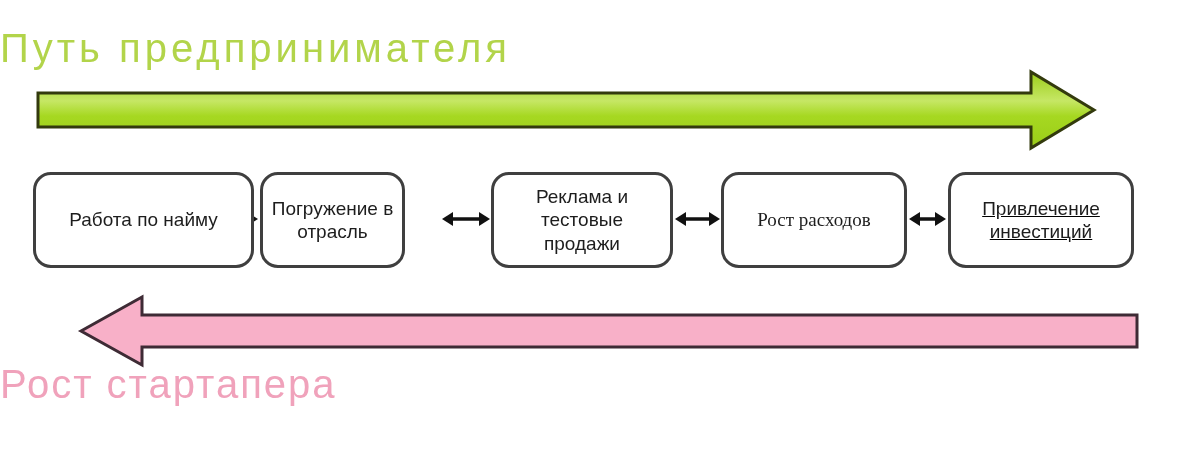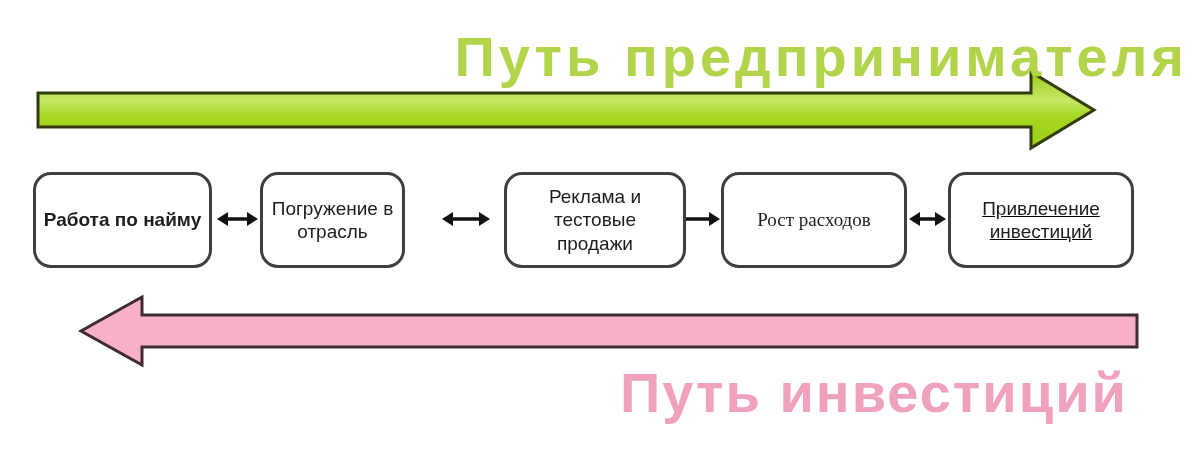--- a/index.html
+++ b/index.html
@@ -23,23 +23,23 @@
     stroke-width:3;
     stroke-linejoin:miter;
   }
   .gs-dark{stop-color:var(--entrepreneur_fill_dark,#9bcd18);}
   .gs-light{stop-color:var(--entrepreneur_fill_light,#c6e765);}
   .gs-mid{stop-color:var(--entrepreneur_fill,#a6d821);}
   .connector line{stroke:var(--connector,#111);stroke-width:3.5;}
   .connector polygon{fill:var(--connector,#111);}
   .title{
     position:absolute;
-    text-align:right;
-    font-weight:bold;
-    font-size:56px;
+    text-align:left;
+    font-weight:normal;
+    font-size:40px;
     line-height:1.1;
     white-space:nowrap;
   }
   .title.top{
     left:0;width:1188px;top:26px;
     color:var(--entrepreneur_title,#b2d44a);
     letter-spacing:4px;
   }
   .title.bottom{
     left:0;width:1128px;top:362px;
@@ -55,23 +55,23 @@
     box-sizing:border-box;
     display:flex;align-items:center;justify-content:center;
     text-align:center;
   }
   .stage span{
     white-space:pre-line;
     font-size:19px;
     line-height:1.22;
     color:var(--box_text,#1d1d1d);
   }
-  .s1{left:33px;width:179px;font-weight:bold;}
+  .s1{left:33px;width:221px;}
   .s2{left:260px;width:145px;}
-  .s3{left:504px;width:182px;}
+  .s3{left:491px;width:182px;}
   .s4{left:721px;width:186px;font-family:Liberation Serif, serif;}
   .s5{left:948px;width:186px;text-decoration:underline;}
 </style>
 </head>
 <body>
 
 <div class="canvas">
 
   <svg class="layer" viewBox="0 0 1200 473" xmlns="http://www.w3.org/2000/svg">
     <defs>
@@ -124,15 +124,15 @@
 продажи</span>
   </div>
   <div class="stage s4">
     <span>Рост расходов</span>
   </div>
   <div class="stage s5">
     <span>Привлечение
 инвестиций</span>
   </div>
 
-  <div class="title bottom">Путь инвестиций</div>
+  <div class="title bottom">Рост стартапера</div>
 
 </div>
 
 </body></html>

